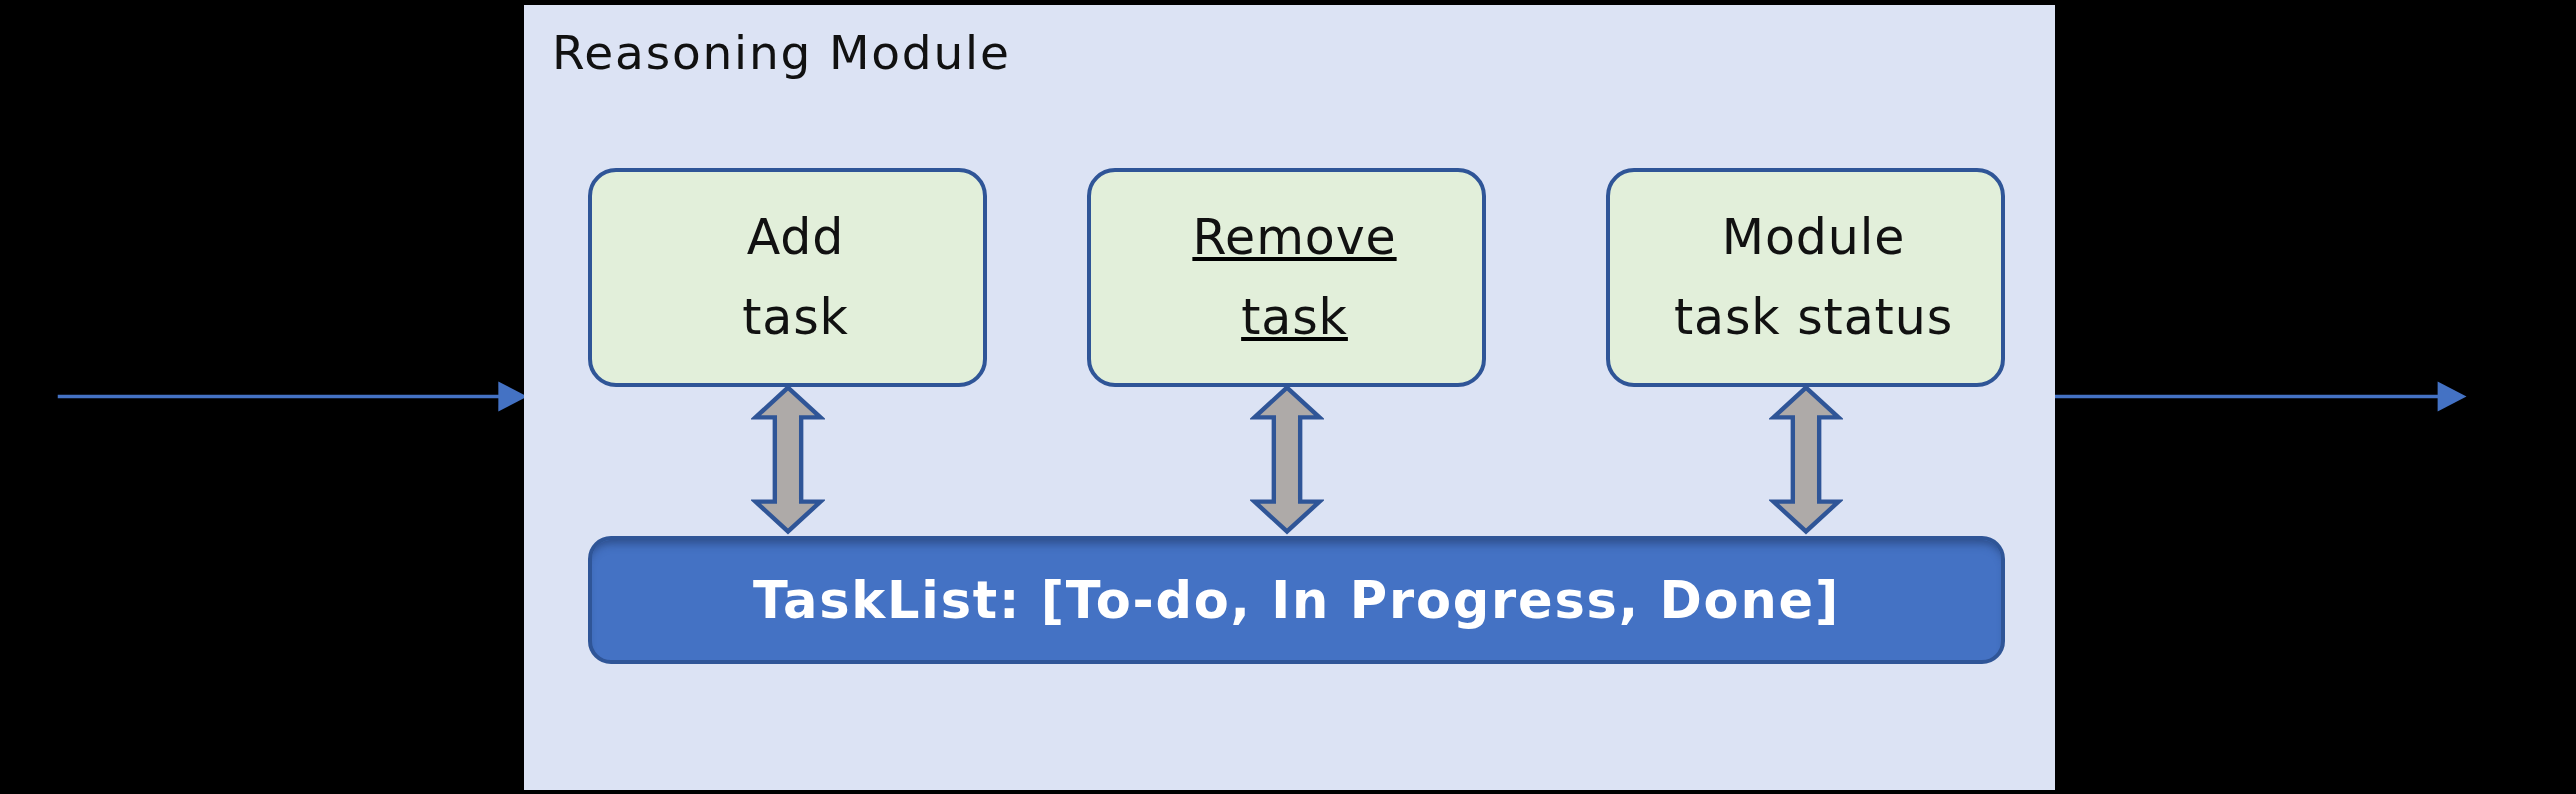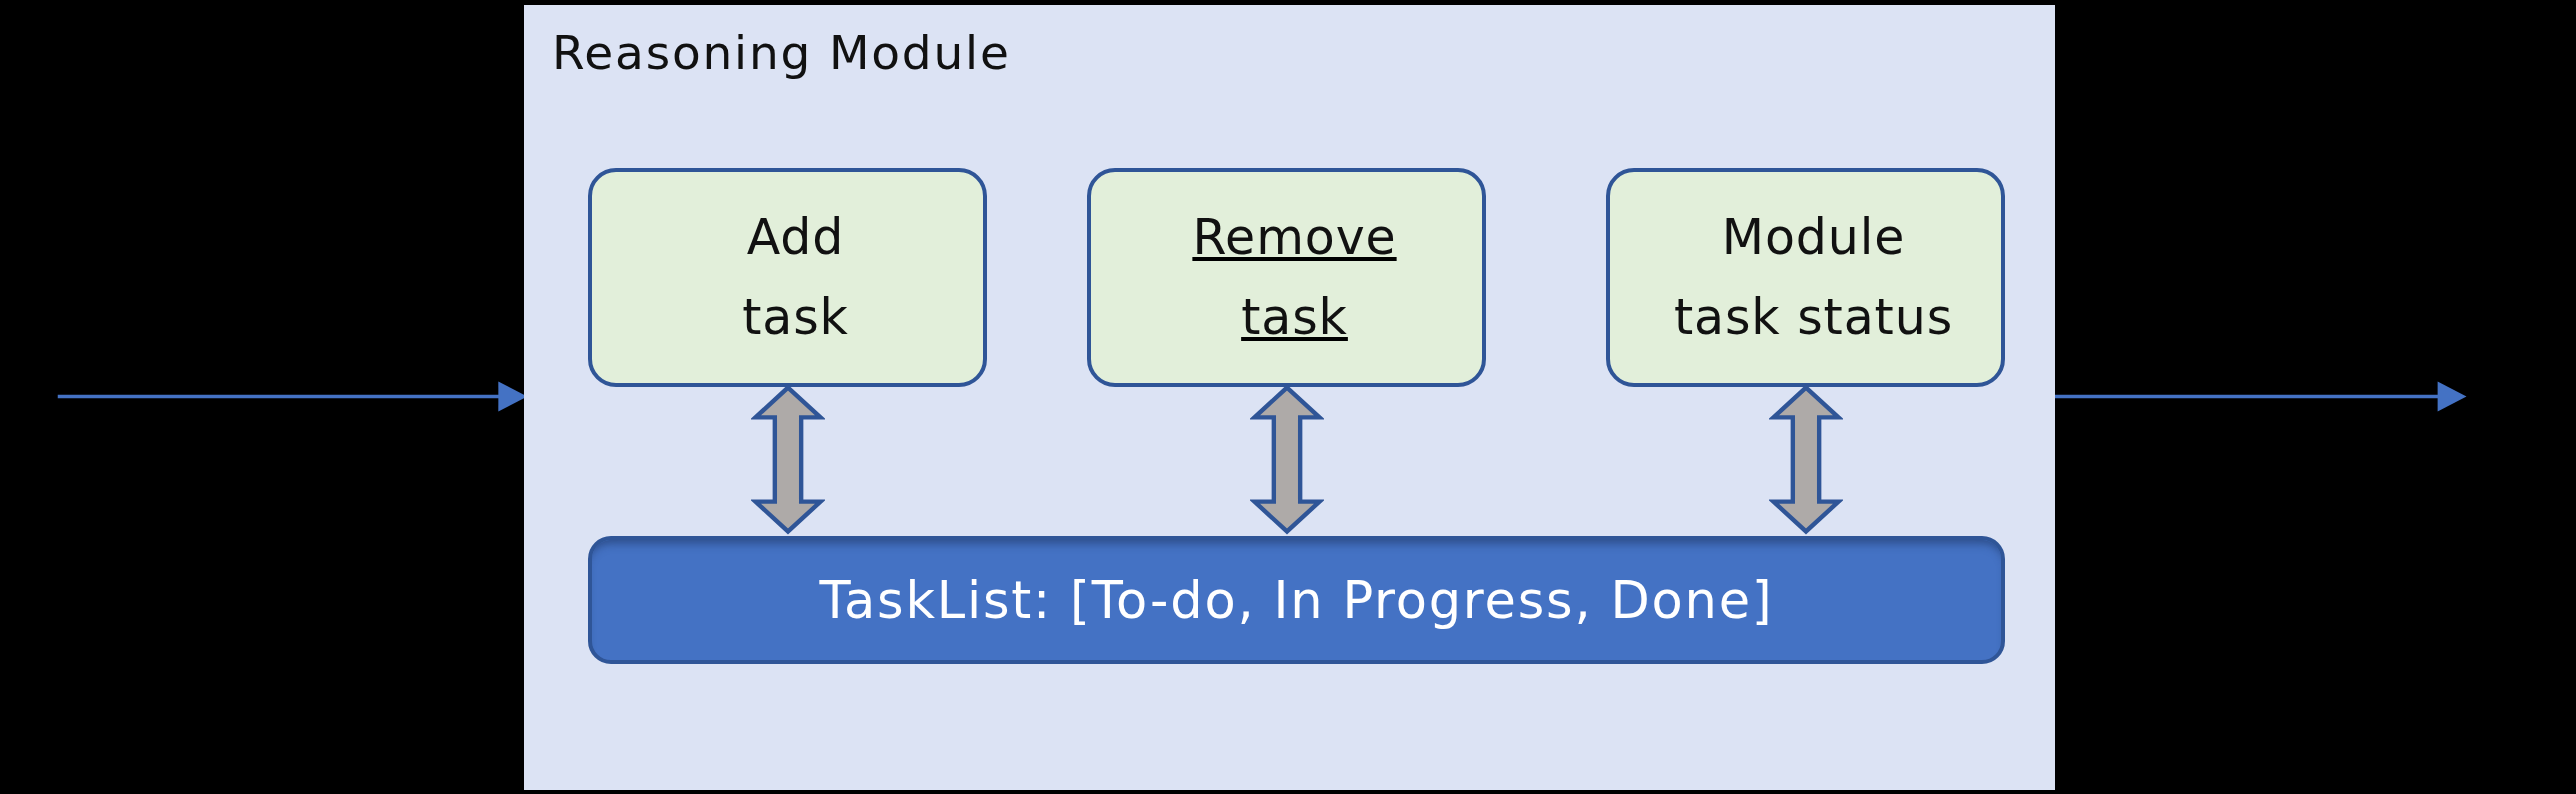--- a/index.html
+++ b/index.html
@@ -54,21 +54,21 @@
     stroke-width:5;
     stroke-linejoin:miter;
   }
 
   .tasklist-bar{
     position:absolute;left:588px;top:536px;width:1417px;height:128px;
     background:var(--bar-fill);
     border:4.4px solid var(--outline-blue);
     border-radius:23px;
     box-shadow:inset 0 8.8px 8.8px -5.3px rgba(28,49,92,0.55);
-    display:flex;align-items:center;justify-content:center;
+    display:flex;align-items:center;justify-content:center;font-weight:bold;
   }
   .tasklist-bar .bar-label{
     font-size:51px;color:var(--bar-text);letter-spacing:1.8px;white-space:nowrap;
   }
 
   .flow-arrow{position:absolute;height:39px;}
   .flow-arrow.in{left:56px;top:377px;width:473px;}
   .flow-arrow.out{left:2055px;top:377px;width:415px;}
   .flow-arrow line{stroke:var(--flow-arrow-blue);stroke-width:4;}
   .flow-arrow polygon{fill:var(--flow-arrow-blue);}

